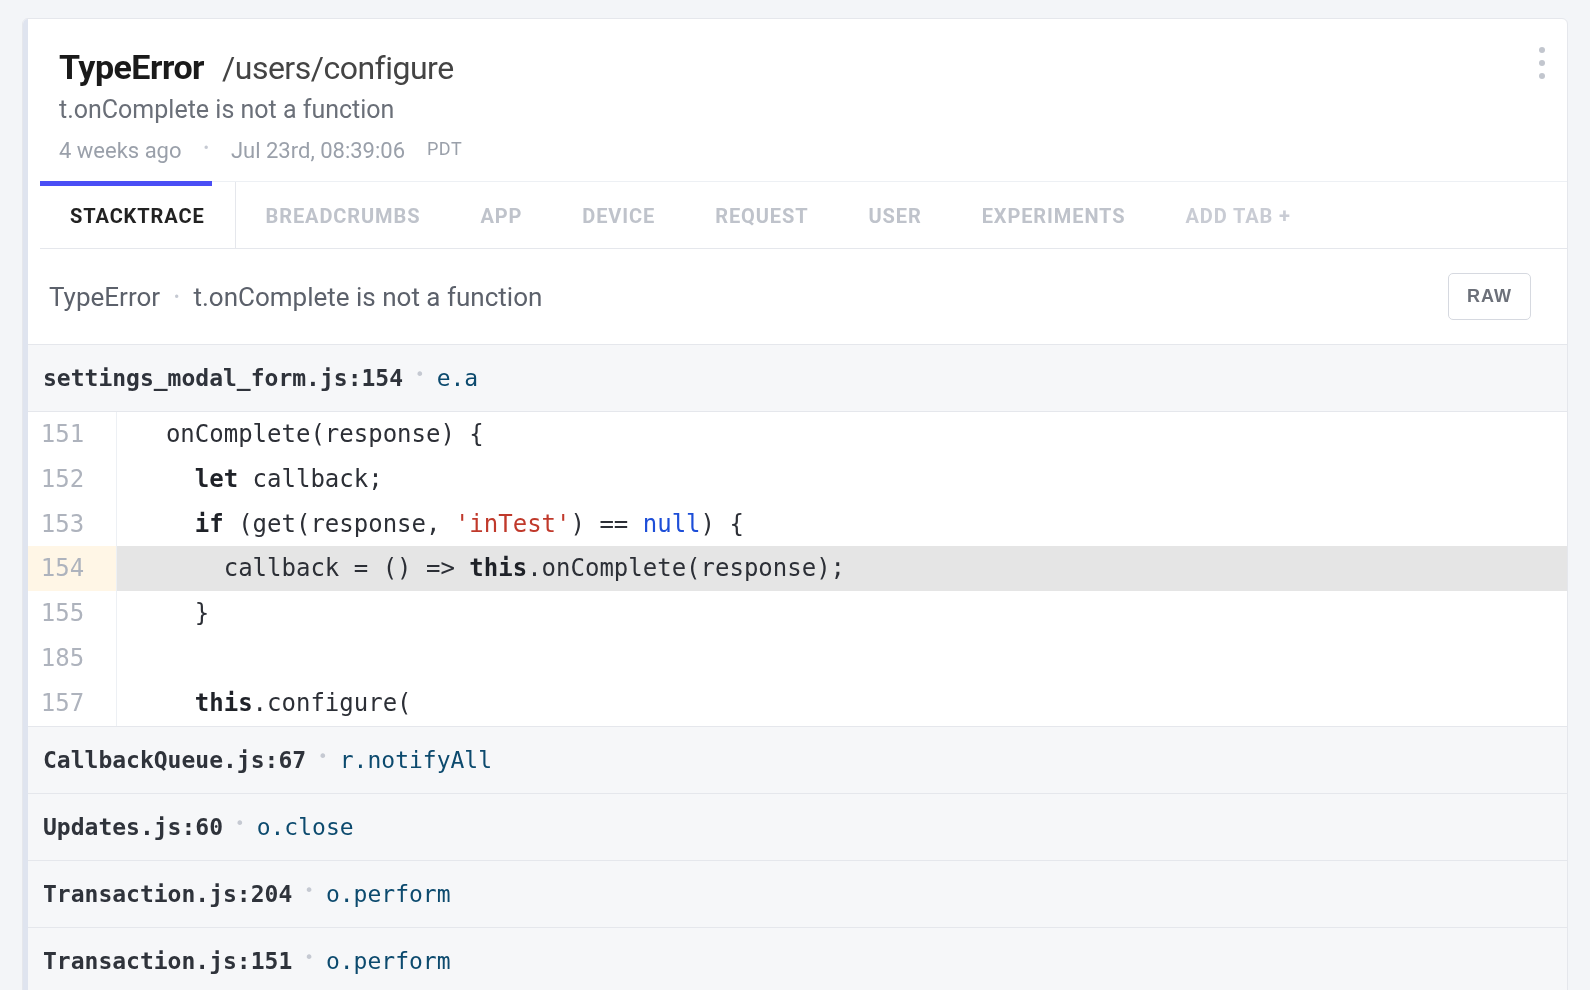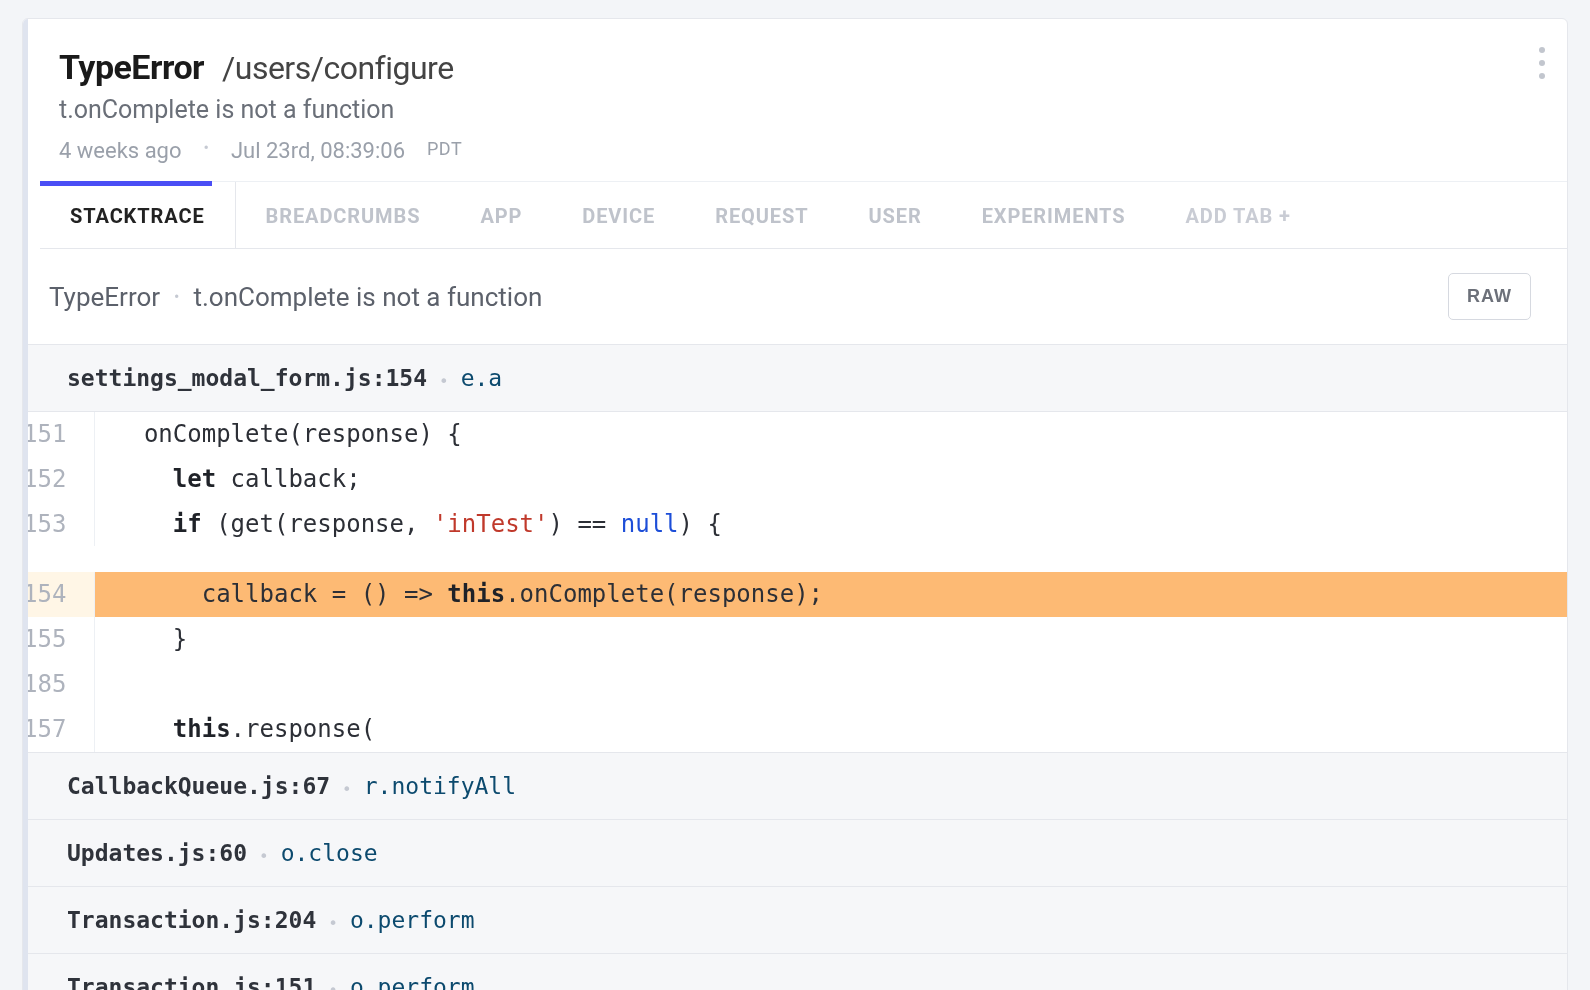--- a/index.html
+++ b/index.html
@@ -108,54 +108,54 @@
     font-weight: 700;
     letter-spacing: 1px;
     color: #6c7079;
     cursor: pointer;
   }
 
   
   .frame-row {
     border-top: 1px solid #e5e7ec;
     background: #f6f7f9;
-    padding: 20px 44px;
+    padding: 20px 20px;
     font-family: ui-monospace, SFMono-Regular, Menlo, Consolas, monospace;
     font-size: 23px;
     color: #3c4049;
-    display:flex; align-items:flex-end; gap: 12px;
+    display:flex; align-items:flex-start; gap: 12px;
     cursor: pointer;
   }
   .frame-row .loc { font-weight: 600; color:#2f333b;}
   .frame-row .fn  { color:#0c4a6e; font-weight: 500;}
 
   
   .code-block { border-top: 1px solid #e5e7ec; background:#fff; }
   .code-line {
     display:flex;
     font-family: ui-monospace, SFMono-Regular, Menlo, Consolas, monospace;
     font-size: 24px;
     line-height: 1.7;
   }
   .gutter {
-    width: 72px;
-    text-align: left;
+    width: 94px;
+    text-align: center;
     padding: 2px 14px 2px 0;
     color: #aeb3bd;
     border-right: 1px solid #edf0f4;
     user-select: none;
     background:#fff;
   }
   .code {
     padding: 2px 0 2px 20px;
     white-space: pre;
     color: #2c2f36;
     flex:1;
   }
-  .code-line.hl { background: #fdba74; margin-top: 26px; }
+  .code-line.hl { background: #e5e5e5; }
   .code-line.hl .gutter { background: #fff6e6; }
   .kw { font-weight: 700; color:#1f2228;}
   .str { color: #c0392b; }
   .null { color: #1d4ed8; }
 </style>
 </head>
 <body>
 
 <div class="page">
   <div class="card">
@@ -231,21 +231,21 @@
       <div class="code-line">
         <div class="gutter">155</div>
         <div class="code">    }</div>
       </div>
       <div class="code-line">
         <div class="gutter">185</div>
         <div class="code"></div>
       </div>
       <div class="code-line">
         <div class="gutter">157</div>
-        <div class="code"><span>    </span><span class="kw">this</span><span>.response(</span></div>
+        <div class="code"><span>    </span><span class="kw">this</span><span>.configure(</span></div>
       </div>
     </div>
 
     <div class="frame-row">
       <span class="loc">CallbackQueue.js:67</span>
       <span class="dot-sep">•</span>
       <span class="fn">r.notifyAll</span>
     </div>
     <div class="frame-row">
       <span class="loc">Updates.js:60</span>

